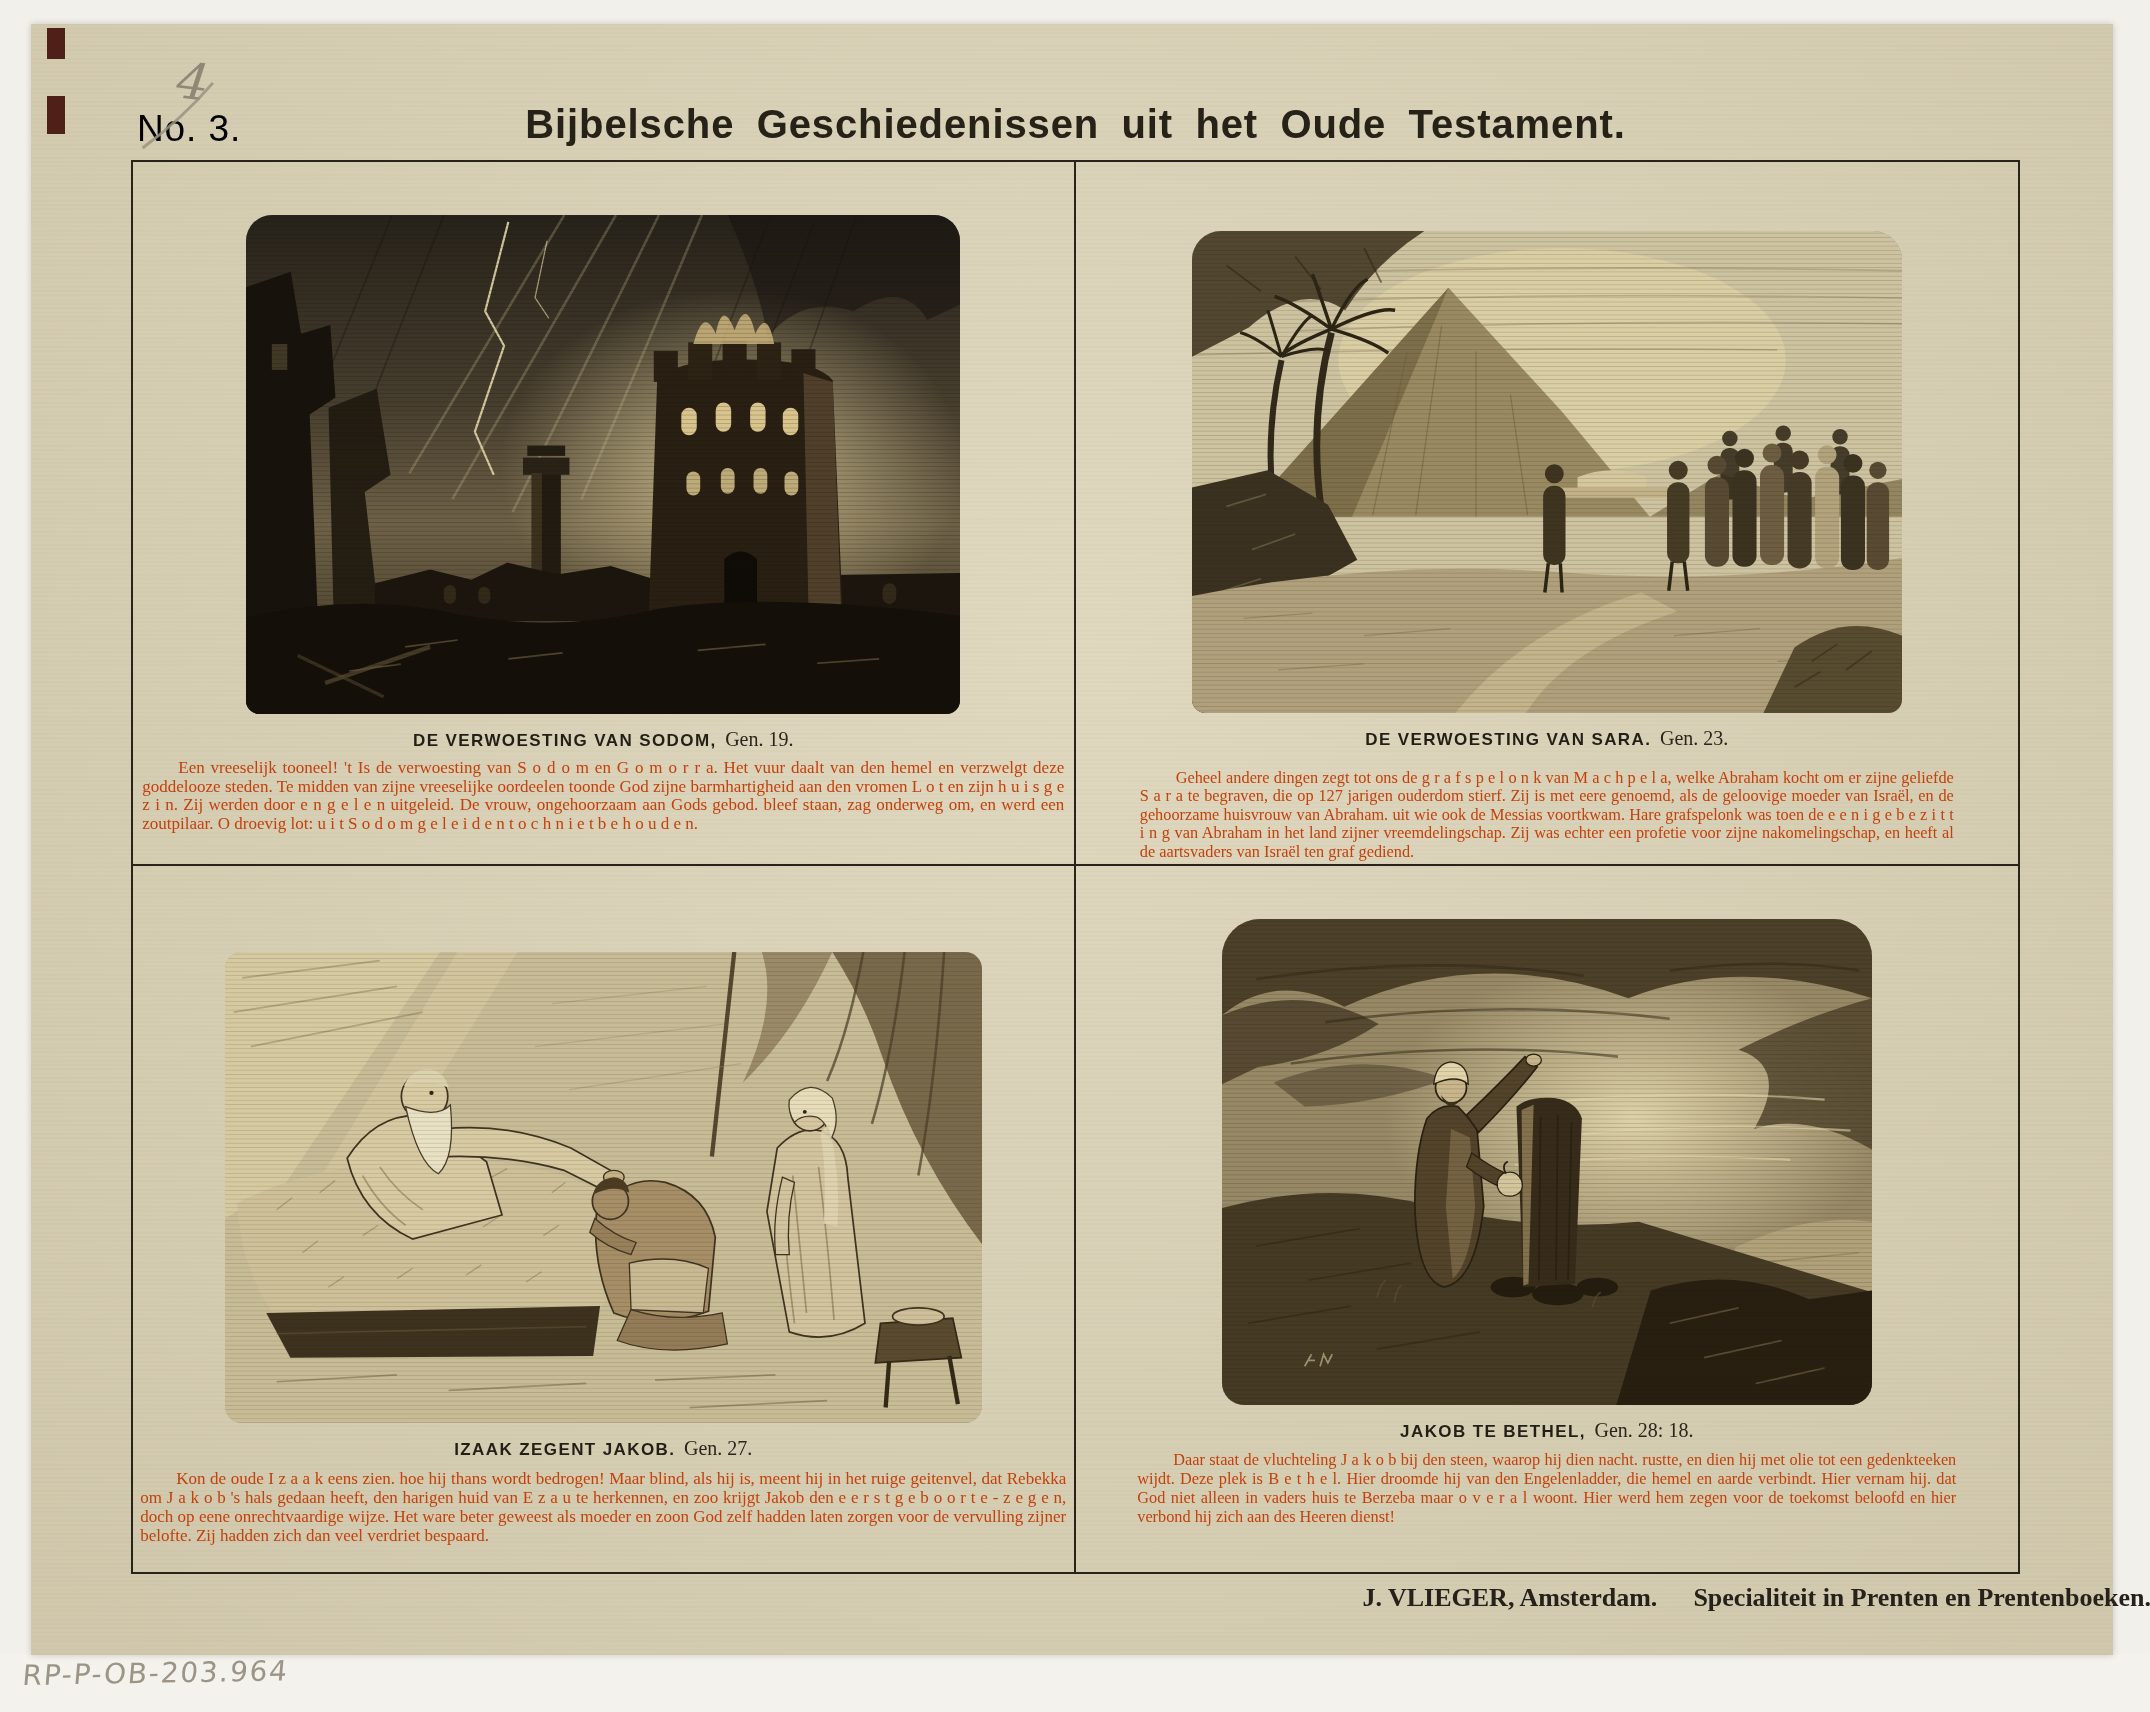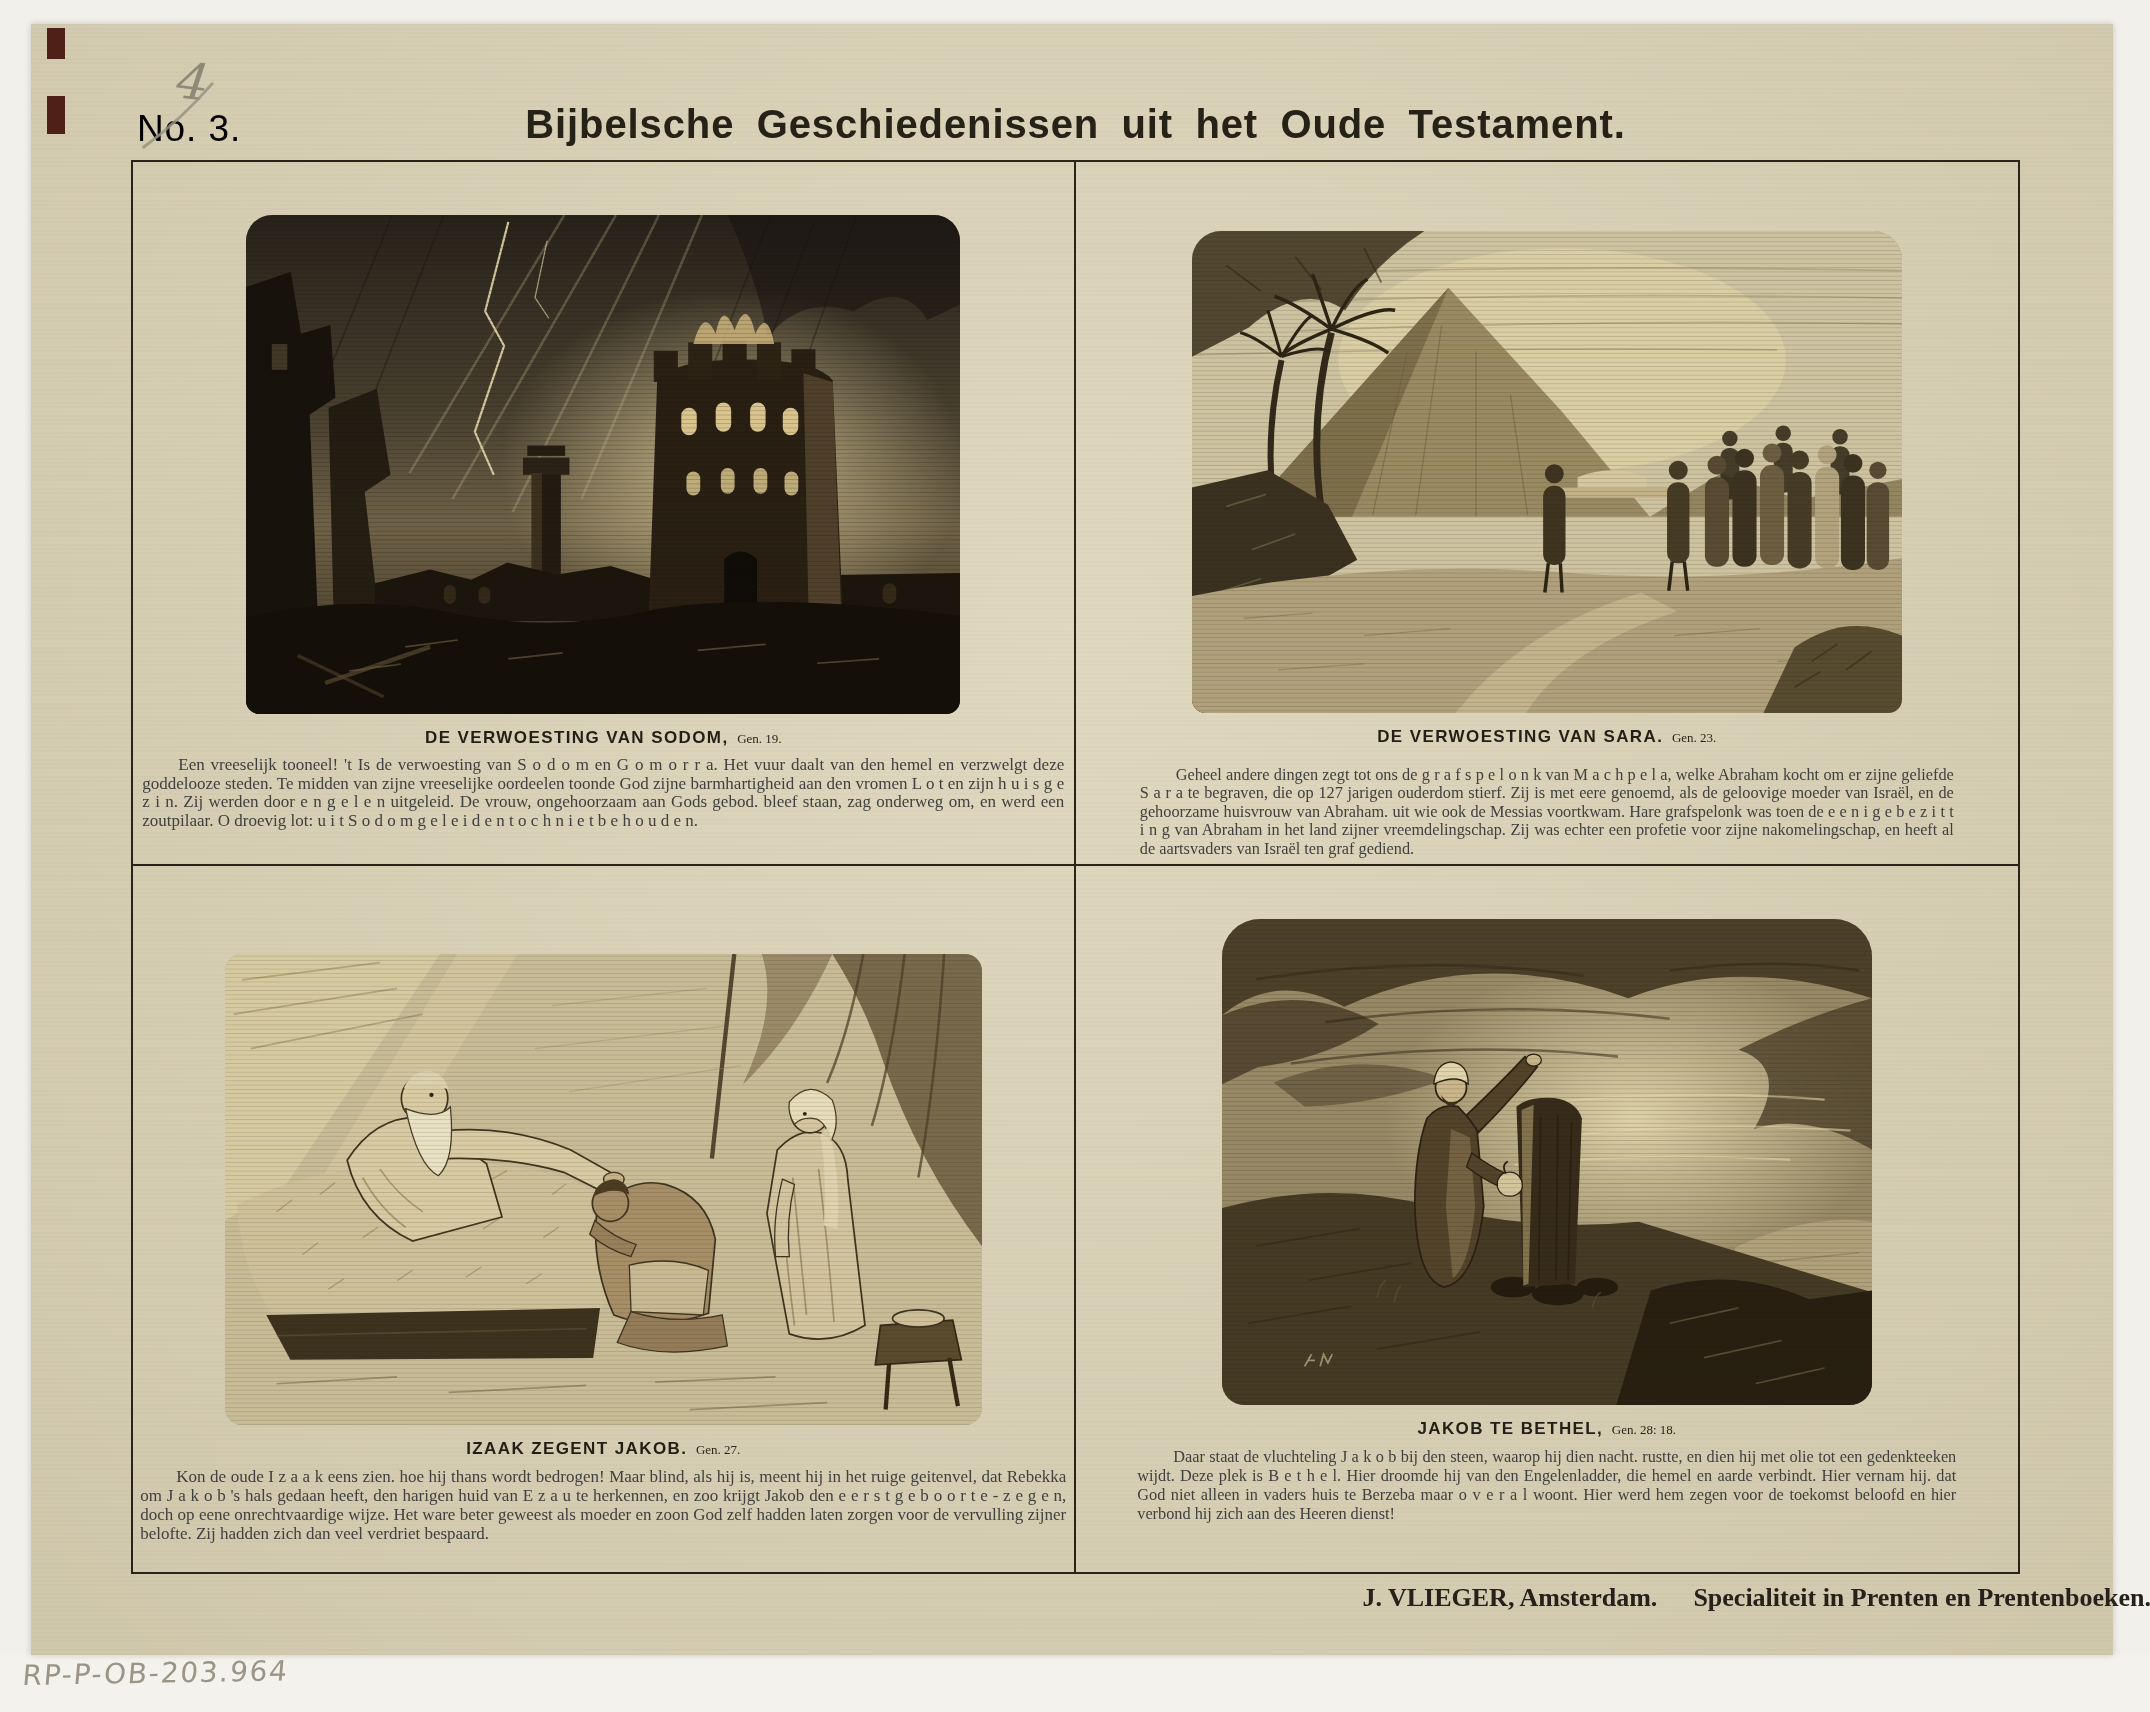--- a/index.html
+++ b/index.html
@@ -28,22 +28,22 @@
   .cell-tr{border-bottom:2.6px solid #29231a;}
   .cell-bl{border-right:2.6px solid #29231a;justify-content:center;}
   .engraving{position:relative;overflow:hidden;box-shadow:inset 0 0 0 1.7px rgba(45,36,20,0.35);}
   .engraving svg{display:block;width:100%;height:100%;}
   #eng1{width:714px;height:499px;margin-top:53px;border-radius:26px 26px 13.8px 13.8px;}
   #eng2{width:710px;height:482px;margin-top:69px;border-radius:29px 29px 13.8px 13.8px;}
   #eng3{width:757px;height:471px;margin-top:59px;border-radius:17px;box-shadow:inset 0 0 0 0.9px rgba(45,36,20,0.2);}
   #eng4{width:650px;height:486px;margin-top:53px;border-radius:38px 38px 22.4px 22.4px;}
   .caption{margin-top:13.8px;white-space:nowrap;}
   .cap-b{font-family:"Liberation Sans",sans-serif;font-weight:bold;font-size:17px;letter-spacing:1.4px;color:#241f16;}
-  .cap-r{font-family:"Liberation Serif",serif;font-size:13px;margin-left:8.6px;color:#2b251b;}
-  .body-text{text-align:justify;text-indent:36px;margin:8.6px auto 0;color:#404040;}
+  .cap-r{font-family:"Liberation Serif",serif;font-size:20px;margin-left:8.6px;color:#2b251b;}
+  .body-text{text-align:justify;text-indent:36px;margin:8.6px auto 0;color:#c2410c;}
   #body1{width:922px;font-size:17px;line-height:18.5px;}
   #body2{width:814px;font-size:16.3px;line-height:18.5px;margin-top:19px;}
   #body3{width:926px;font-size:17px;line-height:19px;}
   #body4{width:819px;font-size:16.3px;line-height:19px;}
   .footer{position:absolute;left:0;top:1583px;width:2151px;text-align:right;font-weight:bold;
           font-size:26px;color:#26211a;}
   .footer .tagline{margin-left:36px;}
   .inventory{position:absolute;left:24px;top:1659px;font-family:"DejaVu Sans",sans-serif;font-size:28px;
              letter-spacing:1.7px;color:#9b9487;transform:skewX(-6deg) rotate(-1deg);transform-origin:left top;}
 </style>

